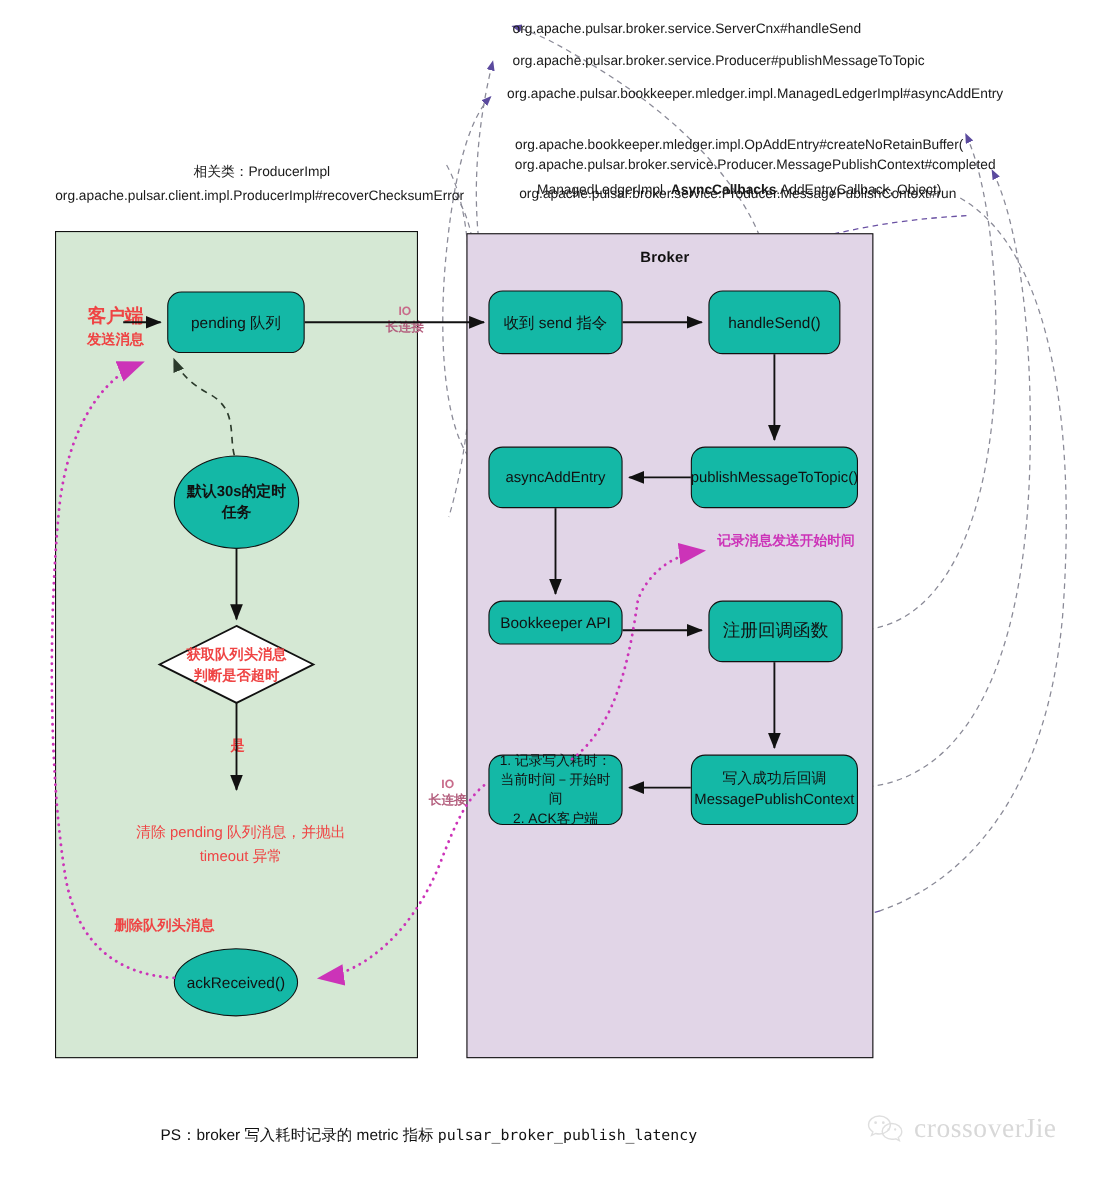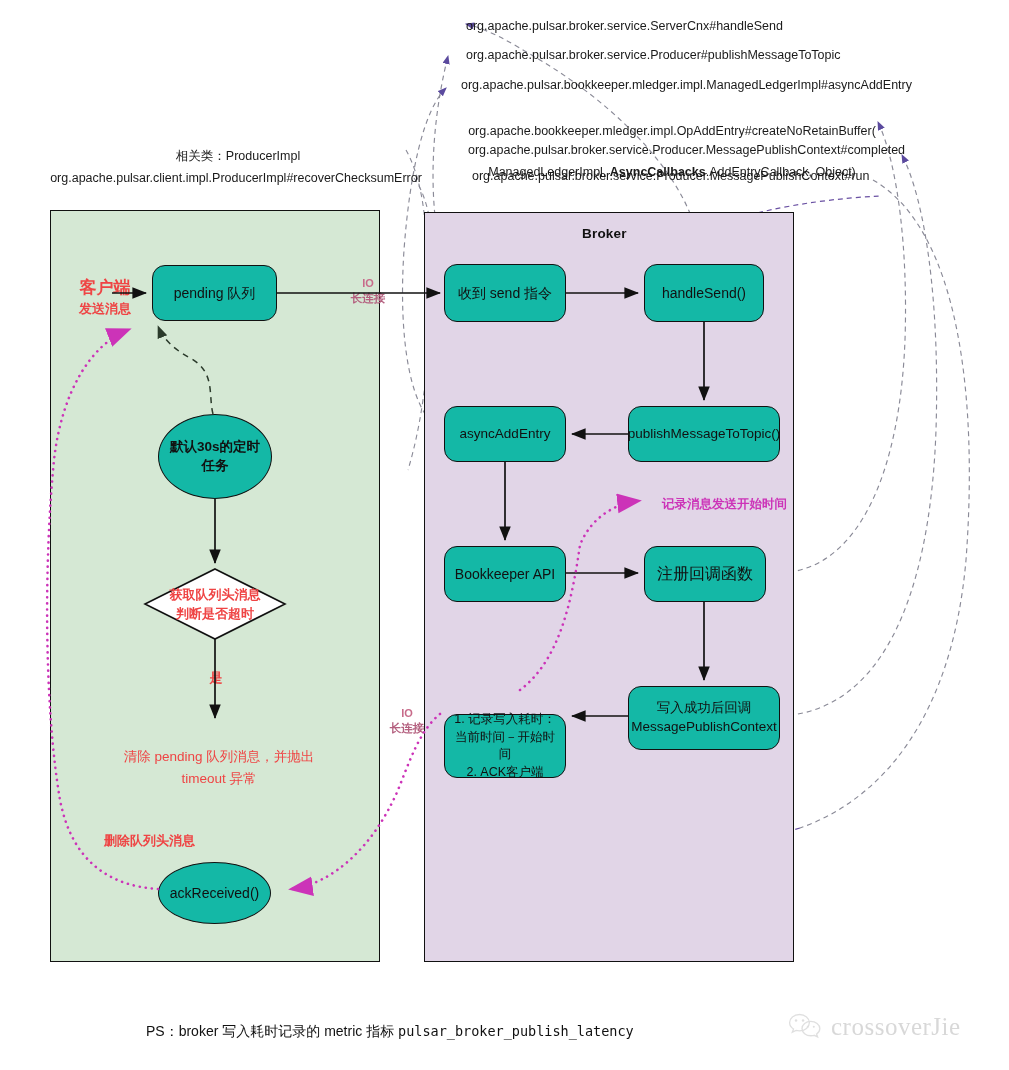--- a/index.html
+++ b/index.html
@@ -183,40 +183,40 @@
   </div>
 
   <div class="node rounded" style="left:444px;top:406px;width:122px;height:56px;font-size:13.5px;">
     <span class="lbl">asyncAddEntry</span>
   </div>
 
   <div class="node rounded" style="left:628px;top:406px;width:152px;height:56px;font-size:13.5px;">
     <span class="lbl">publishMessageToTopic()</span>
   </div>
 
-  <div class="node rounded" style="left:444px;top:546px;width:122px;height:56px;font-size:14px;">
+  <div class="node rounded" style="left:444px;top:546px;width:122px;height:40px;font-size:14px;">
     <span class="lbl">Bookkeeper API</span>
   </div>
 
   <div class="node rounded" style="left:644px;top:546px;width:122px;height:56px;font-size:16px;">
     <span class="lbl">注册回调函数</span>
   </div>
 
-  <div class="node rounded" style="left:444px;top:686px;width:122px;height:64px;font-size:12.5px;line-height:1.4;margin-top:28px;">
+  <div class="node rounded" style="left:444px;top:686px;width:122px;height:64px;font-size:12.5px;line-height:1.4;">
     <span class="lbl">1. 记录写入耗时：
 当前时间－开始时间
 2. ACK客户端</span>
   </div>
 
   <div class="node rounded" style="left:628px;top:686px;width:152px;height:64px;font-size:13.5px;line-height:1.4;">
     <span class="lbl">写入成功后回调
 MessagePublishContext</span>
   </div>
 
-  <div class="txt magenta" style="left:652px;top:496px;margin-left:10px;">记录消息发送开始时间</div>
+  <div class="txt magenta" style="left:652px;top:483px;">记录消息发送开始时间</div>
 
   <svg class="layer front" viewBox="0 0 1009 1070" style="pointer-events:none;">
 
     <line x1="112" y1="293" x2="146" y2="293" stroke="#111" stroke-width="1.7" marker-end="url(#arrBlack)"></line>
 
     <line x1="277" y1="293" x2="440" y2="293" stroke="#111" stroke-width="1.7" marker-end="url(#arrBlack)"></line>
 
     <line x1="215" y1="499" x2="215" y2="563" stroke="#111" stroke-width="1.7" marker-end="url(#arrBlack)"></line>
 
     <line x1="215" y1="639" x2="215" y2="718" stroke="#111" stroke-width="1.7" marker-end="url(#arrBlack)"></line>

